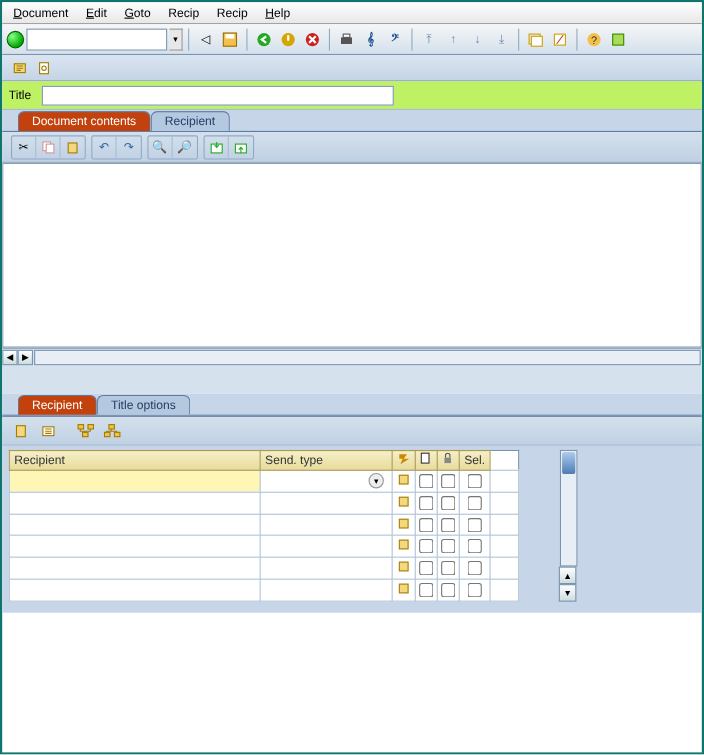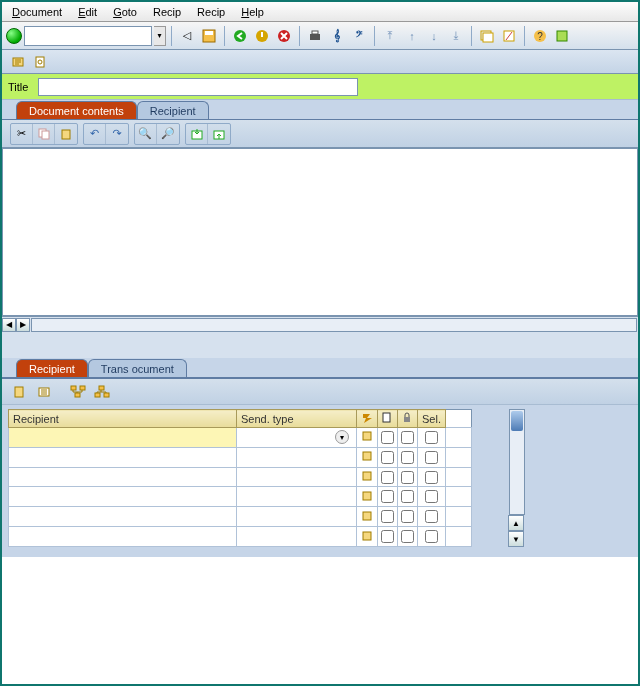--- a/index.html
+++ b/index.html
@@ -255,21 +255,21 @@
     <div class="scroll-track"></div>
   </div>
 
   <div class="spacer"></div>
 
   <div class="tabstrip">
     <div class="tab active">
         <span>Recipient</span>
       </div>
     <div class="tab inactive">
-        <span>Trans ocument</span>
+        <span>Title options</span>
       </div>
   </div>
 
   <div class="recipients-block">
     <div class="recip-toolbar">
       <div class="tbtn">
           <svg width="14" height="14">
             <rect x="2" y="2" width="8" height="10" fill="#f5d77e" stroke="#a07c00"></rect>
           </svg>
         </div>

